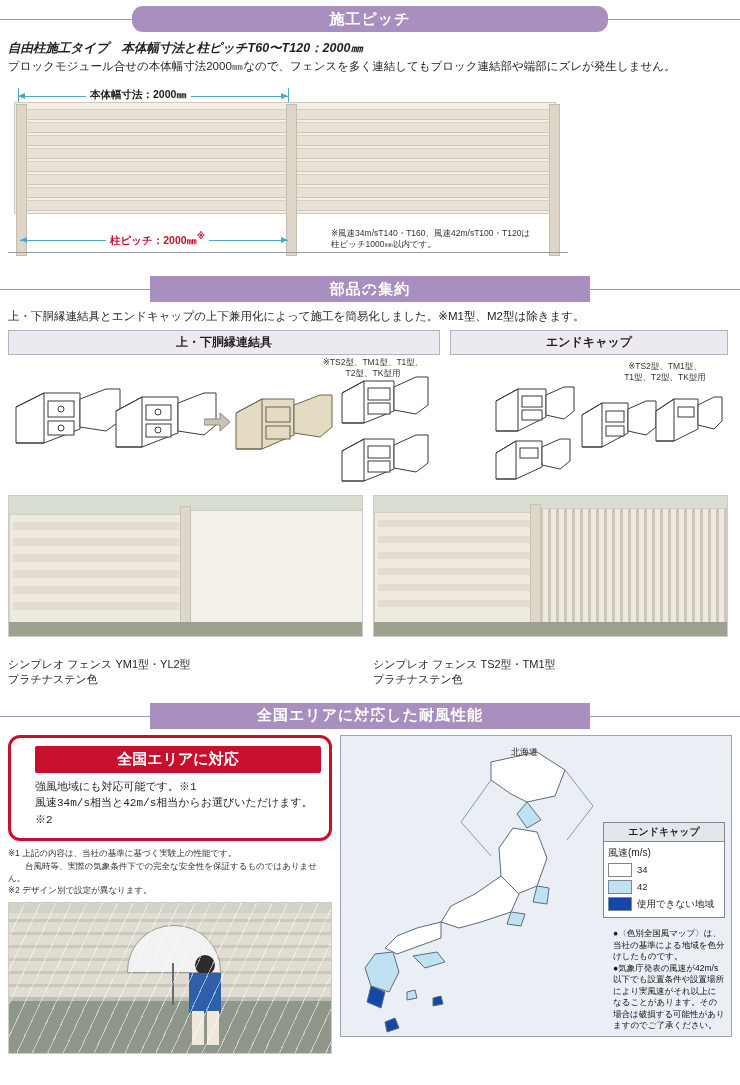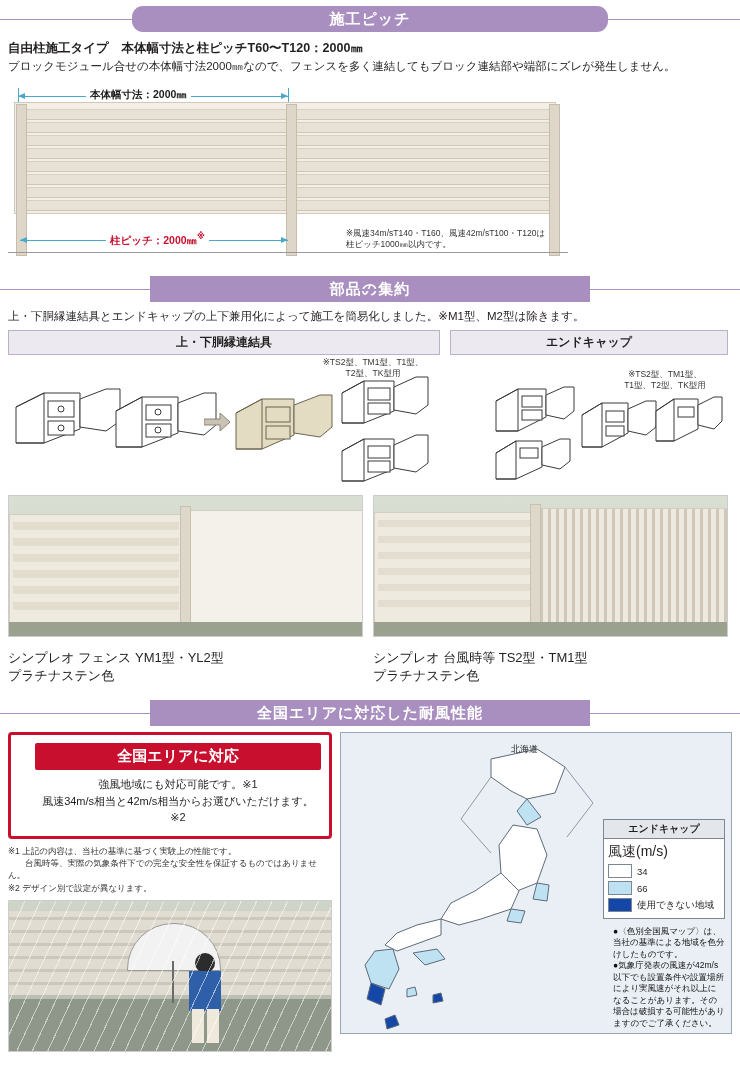--- a/index.html
+++ b/index.html
@@ -17,21 +17,21 @@
   }
   .band .band-title{
     color:#ffffff;font-weight:bold;font-size:15px;letter-spacing:1px;
   }
   .band::before,.band::after{
     content:"";position:absolute;top:50%;width:22px;height:2px;background:#a98fbf;
   }
   .band-wrap{position:relative;padding:6px 0 0 0;}
   .band-rule{position:absolute;left:0;right:0;top:19px;height:1px;background:#a98fbf;}
   .sec{padding:0 8px;}
-  .lead-bold{font-weight:bold;font-size:12.5px;margin:8px 0 2px 0;}
+  .lead-bold{font-weight:bold;font-size:12.5px;margin:8px 0 2px 0;font-style:italic;}
   .lead-sub{font-size:11.5px;margin:0 0 6px 0;}
 
   
   .fencebox{position:relative;height:180px;margin:4px 0 2px 0;}
   .dim-label{
     position:absolute;font-size:10.5px;font-weight:bold;color:#1b1b1b;background:#fff;
     padding:0 4px;white-space:nowrap;
   }
   .dim-line{position:absolute;height:1px;background:#4aa9c9;}
   .arrowL,.arrowR{position:absolute;width:0;height:0;border-top:3.5px solid transparent;border-bottom:3.5px solid transparent;}
@@ -61,34 +61,34 @@
 
   
   .blk{position:absolute;}
   .blk svg{display:block;}
 
   .mid-text{font-size:11.5px;margin:8px 0 6px 0;}
 
   .photos{display:flex;gap:10px;}
   .photo{width:355px;}
   .ph-img{height:140px;border:1px solid #ccc;position:relative;overflow:hidden;background:#cfd3c8;}
-  .ph-cap{font-size:13px;line-height:1.35;margin-top:12px;}
+  .ph-cap{font-size:11px;line-height:1.35;margin-top:20px;}
 
   
   .wind-wrap{display:flex;gap:8px;margin-top:6px;}
   .wind-left{width:330px;}
   .wind-right{width:392px;position:relative;}
   .redbox{
-    border:3px solid #c8102e;border-radius:4px;padding:8px 8px 10px 24px;background:#fff;
+    border:3px solid #c8102e;border-radius:12px;padding:8px 8px 10px 24px;background:#fff;font-family:Liberation Mono, monospace;
   }
   .redtag{
     background:#c8102e;color:#fff;font-weight:bold;font-size:15px;text-align:center;
     padding:4px 0;border-radius:2px;
   }
-  .redtxt{font-size:11px;line-height:1.5;margin-top:6px;text-align:center;}
+  .redtxt{font-size:11px;line-height:1.5;margin-top:6px;}
   .footnote{font-size:8.5px;line-height:1.45;margin-top:6px;color:#333;}
   .rain-photo{height:150px;border:1px solid #ccc;margin-top:6px;position:relative;overflow:hidden;background:#b9bfb2;}
   .map-box{height:300px;border:1px solid #9aa7b5;background:#e9eff4;position:relative;overflow:hidden;}
   .legend{
     position:absolute;right:6px;top:86px;width:112px;background:#fff;border:1px solid #7b8794;
     font-size:9.5px;padding:3px 4px;
   }
   .legend-title{background:#e3e7ec;text-align:center;font-weight:bold;font-size:10px;padding:2px 0;margin:-3px -4px 4px -4px;border-bottom:1px solid #7b8794;}
   .legend-row{display:flex;align-items:center;gap:5px;margin:3px 0;}
   .sw{width:22px;height:12px;border:1px solid #7b8794;display:inline-block;}
@@ -133,21 +133,21 @@
     <div class="post" style="left:541px;top:24px;"></div>
     <div class="ground" style="top:172px;left:0;width:560px;"></div>
 
     <div class="dim-line" style="left:12px;top:160px;width:268px;"></div>
     <div class="arrowL" style="left:12px;top:156.5px;"></div>
     <div class="arrowR" style="left:273px;top:156.5px;"></div>
     <div class="dim-label" style="left:98px;top:152px;color:#c8102e;">
       <span>柱ピッチ：2000㎜</span><span style="font-size:8px;vertical-align:super;">※</span>
     </div>
 
-    <div class="note-small" style="left:338px;top:148px;width:200px;">※風速34m/sT140・T160、風速42m/sT100・T120は柱ピッチ1000㎜以内です。</div>
+    <div class="note-small" style="left:323px;top:148px;width:200px;">※風速34m/sT140・T160、風速42m/sT100・T120は柱ピッチ1000㎜以内です。</div>
   </div>
 </div>
 
 <div class="band-wrap" style="margin-top:10px;">
   <div class="band-rule"></div>
   <div class="band" style="width:440px;margin:0 auto;">
     <span class="band-title">部品の集約</span>
   </div>
 </div>
 
@@ -269,21 +269,21 @@
         <div class="blk" style="left:200px;top:32px;">
           <svg width="76" height="66" viewBox="0 0 76 66">
             <g fill="#ffffff" stroke="#3a3a3a" stroke-width="1">
               <path d="M6 24 L24 12 L48 12 L48 42 L24 54 L6 54 Z"></path>
               <path d="M6 24 L24 12 M24 12 L24 54 M24 54 L6 54"></path>
               <rect x="28" y="20" width="16" height="10"></rect>
               <path d="M48 18 L64 10 L72 10 L72 34 L64 42 L48 38 Z"></path>
             </g>
           </svg>
         </div>
-        <div class="pnote" style="left:150px;top:14px;width:130px;white-space:pre-line;">※TS2型、TM1型、
+        <div class="pnote" style="left:150px;top:6px;width:130px;white-space:pre-line;">※TS2型、TM1型、
 T1型、T2型、TK型用</div>
       </div>
     </div>
   </div>
 
 
   <div class="photos">
     <div class="photo">
       <div class="ph-img">
         <div style="position:absolute;inset:0;background:linear-gradient(#d9dfd3,#c6cdbe);"></div>
@@ -308,21 +308,21 @@
         <div style="position:absolute;left:4px;top:24px;width:152px;height:7px;background:#e3ddd0;"></div>
         <div style="position:absolute;left:4px;top:40px;width:152px;height:7px;background:#e3ddd0;"></div>
         <div style="position:absolute;left:4px;top:56px;width:152px;height:7px;background:#e3ddd0;"></div>
         <div style="position:absolute;left:4px;top:72px;width:152px;height:7px;background:#e3ddd0;"></div>
         <div style="position:absolute;left:4px;top:88px;width:152px;height:7px;background:#e3ddd0;"></div>
         <div style="position:absolute;left:4px;top:104px;width:152px;height:7px;background:#e3ddd0;"></div>
         <div style="position:absolute;left:160px;top:12px;width:195px;height:116px;background:repeating-linear-gradient(90deg,#efeadf 0 5px,#cfc8ba 5px 8px);border:1px solid #d4cec1;"></div>
         <div style="position:absolute;left:156px;top:8px;width:9px;height:124px;background:#ded8ca;border:1px solid #c8c1b0;"></div>
         <div style="position:absolute;left:0;bottom:0;width:100%;height:14px;background:#9aa18e;"></div>
       </div>
-      <div class="ph-cap" style="white-space:pre-line;">シンプレオ 台風時等 TS2型・TM1型
+      <div class="ph-cap" style="white-space:pre-line;">シンプレオ フェンス TS2型・TM1型
 プラチナステン色</div>
     </div>
   </div>
 </div>
 
 <div class="band-wrap" style="margin-top:10px;">
   <div class="band-rule"></div>
   <div class="band" style="width:440px;margin:0 auto;">
     <span class="band-title">全国エリアに対応した耐風性能</span>
   </div>
@@ -386,28 +386,28 @@
           <path d="M196 150 L208 152 L206 168 L192 166 Z" fill="#bfe2f2" stroke="#5d6b7a" stroke-width="1"></path>
           <path d="M170 176 L184 178 L180 190 L166 188 Z" fill="#bfe2f2" stroke="#5d6b7a" stroke-width="1"></path>
 
           <path d="M150 44 L120 86 L150 120" fill="none" stroke="#8d99a6" stroke-width="1"></path>
           <path d="M224 34 L252 70 L226 104" fill="none" stroke="#8d99a6" stroke-width="1"></path>
         </svg>
         <div class="hokkaido-label" style="left:170px;top:10px;">北海道</div>
 
         <div class="legend">
           <div class="legend-title">エンドキャップ</div>
-          <div style="font-size:14px;margin-bottom:2px;">風速(m/s)</div>
+          <div style="font-size:10px;margin-bottom:2px;">風速(m/s)</div>
           <div class="legend-row">
             <span class="sw" style="background:#ffffff;"></span>
             <span>34</span>
           </div>
           <div class="legend-row">
             <span class="sw" style="background:#bfe2f2;"></span>
-            <span>66</span>
+            <span>42</span>
           </div>
           <div class="legend-row">
             <span class="sw" style="background:#1447a8;"></span>
             <span style="line-height:1.2;text-align:right;">使用できない地域</span>
           </div>
         </div>
 
         <div class="map-note" style="white-space:pre-line;">●〈色別全国風マップ〉は、当社の基準による地域を色分けしたものです。
 ●気象庁発表の風速が42m/s以下でも設置条件や設置場所により実風速がそれ以上になることがあります。その場合は破損する可能性がありますのでご了承ください。</div>
       </div>

